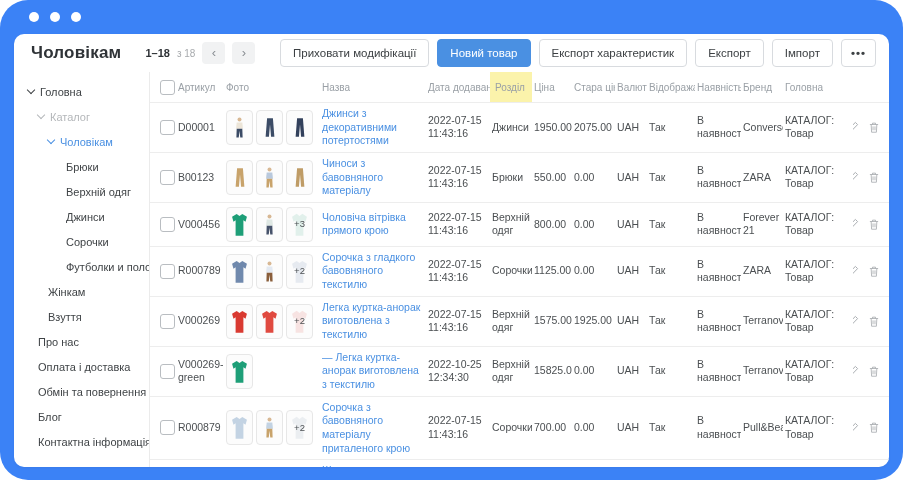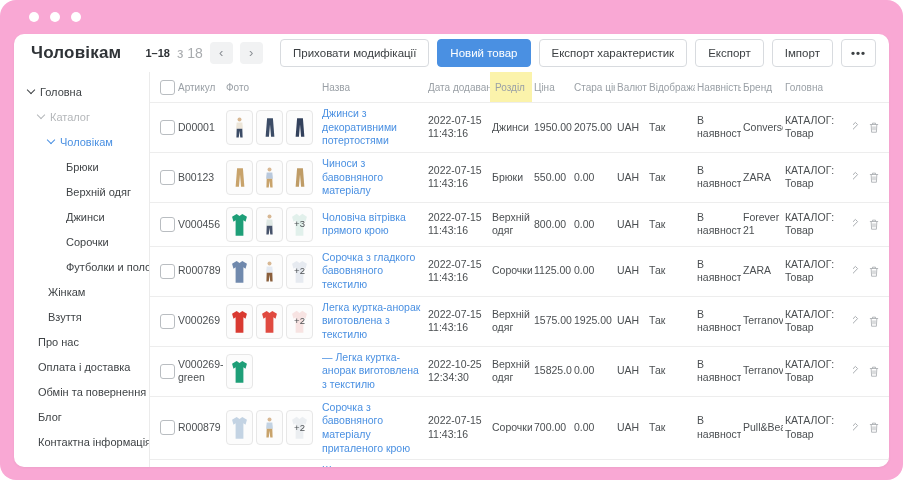--- a/index.html
+++ b/index.html
@@ -1,27 +1,27 @@
 <!DOCTYPE html>
 <html><head>
 <meta charset="utf-8">
 <style>
   html,body{margin:0;padding:0;width:903px;height:480px;background:#fff;
     font-family:"Liberation Sans","DejaVu Sans",sans-serif;-webkit-font-smoothing:antialiased;}
-  .window{position:absolute;inset:0;background:#f9a8d4;border-radius:16px;overflow:hidden;}
+  .window{position:absolute;inset:0;background:#3b82f6;border-radius:28px;overflow:hidden;}
   .dots{position:absolute;top:12px;left:29px;display:flex;gap:11px;}
   .dot{width:10px;height:10px;border-radius:50%;background:#fff;}
   .card{position:absolute;left:14px;right:14px;top:34px;bottom:13px;background:#fff;
     border-radius:10px;overflow:hidden;display:flex;flex-direction:column;box-shadow:0 1px 3px rgba(0,0,0,.05);}
   
   .topbar{height:38px;flex:0 0 auto;display:flex;align-items:center;padding:0 13px 0 17px;gap:8px;}
   .title{font-size:17px;font-weight:bold;color:#2f3337;margin-right:16px;letter-spacing:.2px;}
   .pag{display:flex;align-items:center;gap:7px;margin-right:auto;}
   .pag-range{font-size:11px;font-weight:bold;color:#2f3337;}
-  .pag-of{font-size:14px;color:#a8abae;}
+  .pag-of{font-size:10px;color:#a8abae;}
   .pag-btn{width:23px;height:22px;background:#f1f2f3;border:none;border-radius:4px;color:#8a8f94;
     font-size:13px;line-height:20px;text-align:center;cursor:pointer;padding:0;}
   .tbtn{height:28px;padding:0 12px;font-size:11.5px;color:#3c4043;background:#fff;
     border:1px solid #d8dbdf;border-radius:4px;white-space:nowrap;cursor:pointer;}
   .tbtn.primary{background:#4a90e2;border-color:#4a90e2;color:#fff;}
   .tbtn.more{font-weight:bold;letter-spacing:1px;padding:0 9px;}
   
   .main{flex:1;display:flex;min-height:0;}
   .sidebar{width:135px;flex:0 0 auto;border-right:1px solid #ebebeb;padding-top:7px;overflow:hidden;}
   .side-item{height:25px;display:flex;align-items:center;font-size:11px;color:#3f4346;cursor:pointer;white-space:nowrap;}

